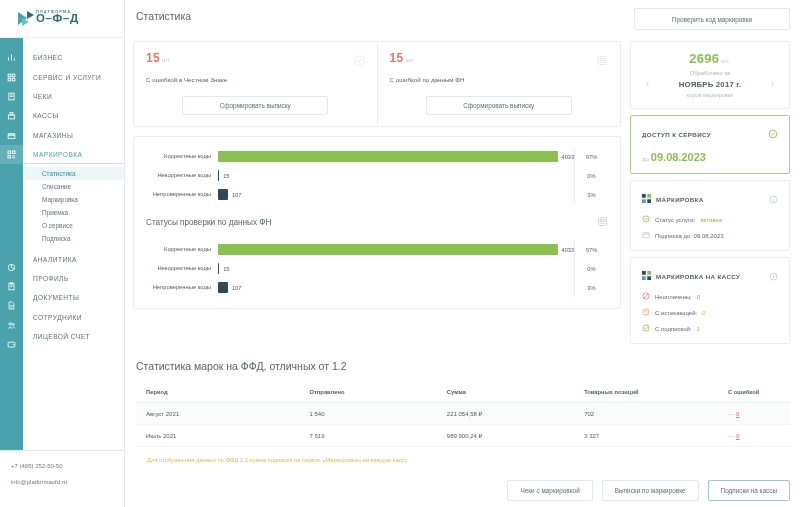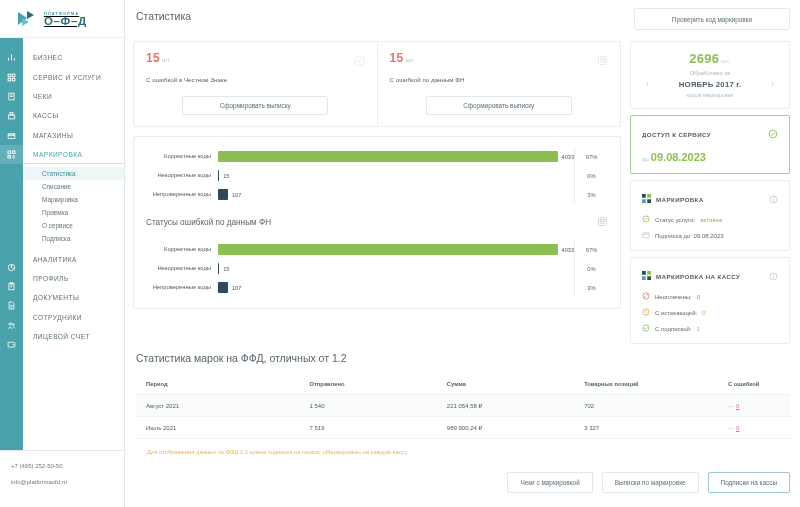--- a/index.html
+++ b/index.html
@@ -7,21 +7,21 @@
     width: 800px; height: 507px;
     font-family: "Liberation Sans", "DejaVu Sans", sans-serif;
     background: #eef1f3;
     overflow: hidden;
   }
   .app { display: flex; width: 800px; height: 507px; background:#fff; }
 
   
   .sidebar { width: 125px; height: 507px; display:flex; flex-direction:column; position:relative; background:#fff; border-right:1px solid #e3e8ea; }
   .logo-box { height: 38px; display:flex; align-items:center; padding-left:16px; background:#fff; border-bottom:1px solid #eceff1; }
-  .logo { display:flex; align-items:flex-end; gap:8px;text-decoration:underline; }
+  .logo { display:flex; align-items:flex-start; gap:0; }
   .logo-mark { width:20px; height:18px; position:relative; }
   .logo-text { display:flex; flex-direction:column; line-height:1; }
   .logo-top { font-size:3.9px; letter-spacing:1.1px; color:#3d8f96; font-weight:bold; }
   .logo-main { font-size:11.5px; letter-spacing:0.6px; color:#2b6e79; font-weight:bold; }
 
   .nav-wrap { flex:1; display:flex; position:relative; }
   .icon-rail { width:23px; background:#4aa3ac; display:flex; flex-direction:column; padding-top:10px; }
   .icon-rail .rail-ico { height:19.4px; display:flex; align-items:center; justify-content:center; color:#ffffff; }
   .icon-rail .rail-ico.active { background:#ffffff26; }
   .icon-rail .rail-gap { height:19.4px; }
@@ -94,21 +94,21 @@
   .rcard-title { font-size:6.2px; color:#4e5f66; font-weight:bold; letter-spacing:.4px; text-transform:uppercase; display:flex; align-items:center; gap:5px; }
   .rcard-big { font-size:11px; color:#8bbf52; font-weight:bold; margin-top:8px; }
   .rcard-big .pre { font-size:6px; color:#b7c2c7; font-weight:normal; margin-right:2px; }
   .rcard-head { display:flex; align-items:center; justify-content:space-between; }
   .rline { display:flex; align-items:center; gap:5px; font-size:6px; color:#5a6a71; margin-top:7px; }
   .rline .val-green { color:#8bbf52; }
   .rline .val-red { color:#e8736a; }
   .rline .val-orange { color:#e9a13b; }
 
   
-  .table-panel { margin-top:8px; padding:0 10px 0 11px; }
+  .table-panel { margin-top:16px; padding:0 10px 0 11px; }
   .table-title { font-size:10.5px; color:#56666e; margin-bottom:11px; }
   table { width:100%; border-collapse:collapse; }
   th { font-size:5.8px; color:#52626a; font-weight:bold; text-align:left; padding:6px 4px 7px 10px; border-bottom:1px solid #edf0f1; }
   td { font-size:6px; color:#4f5f67; padding:7px 4px 7px 10px; border-bottom:1px solid #f0f3f4; }
   tr.alt td { background:#fafbfb; }
   .err-cell { color:#e8736a; }
   .err-cell .dash { color:#d7b0ab; margin-right:2px; }
   .err-cell u { text-decoration:underline; }
   .note { font-size:5.8px; color:#ecb558; padding:10px 0 0 11px; }
 
@@ -360,21 +360,21 @@
                 <div class="bar-fill" style="width:2.8%;background:#2c4a5a"></div>
                 <span class="bar-value">107</span>
               </div>
               <div class="bar-pct">3%</div>
             </div>
           </div>
 
           <div class="chart-divider"></div>
 
           <div class="chart-head">
-            <div class="chart-title">Статусы ошибкой по данным ФН</div>
+            <div class="chart-title">Статусы проверки по данных ФН</div>
             <span>
               <svg width="11" height="11" viewBox="0 0 14 14" fill="none" stroke="#c9d2d6" stroke-width="1.1">
                 <rect x="2" y="2" width="10" height="10" rx="1"></rect>
                 <rect x="4.2" y="4.6" width="5.6" height="2.4"></rect>
                 <line x1="4.2" y1="9.3" x2="9.8" y2="9.3"></line>
               </svg>
             </span>
           </div>
 
           <div class="bars">

